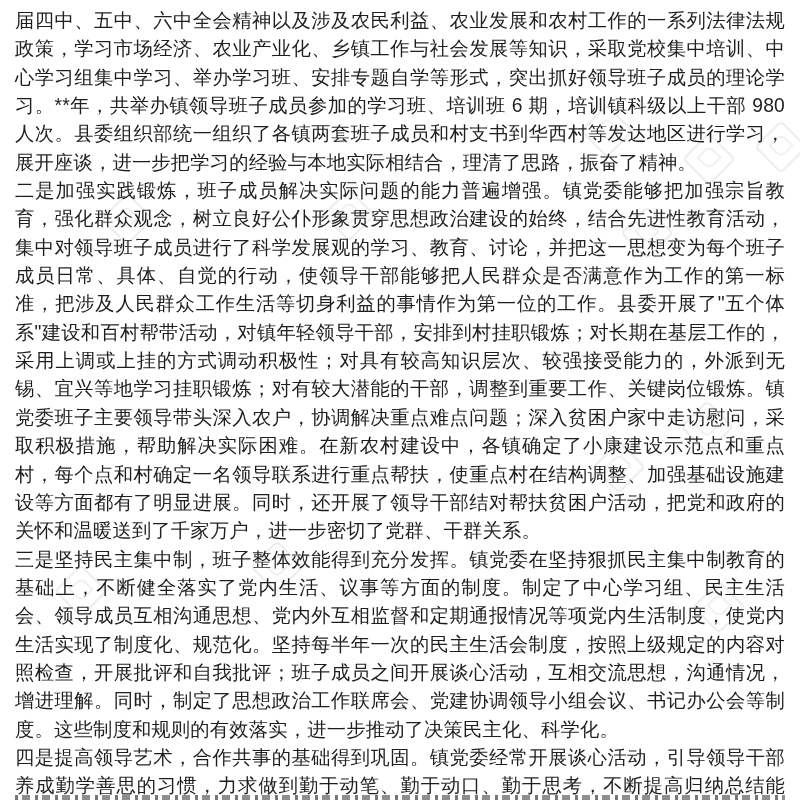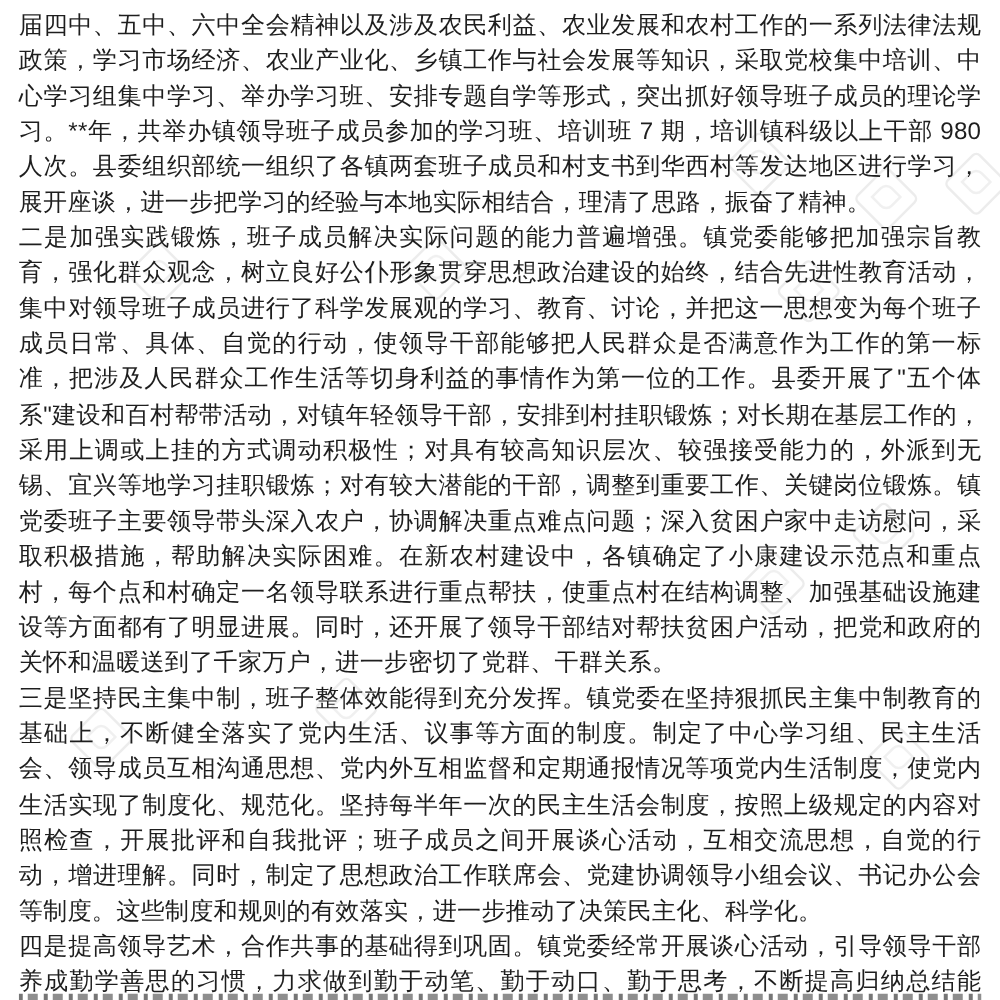--- a/index.html
+++ b/index.html
@@ -101,21 +101,21 @@
     <div class="wm-stamp wm-b2"></div>
     <div class="wm-stamp wm-b3"></div>
     <div class="wm-stamp wm-c1"></div>
     <div class="wm-stamp wm-c2"></div>
     <div class="wm-stamp wm-d1"></div>
     <div class="wm-stamp wm-d2"></div>
     <div class="wm-stamp wm-d3"></div>
   </div>
 
   <div class="text-layer">
-    <p>届四中、五中、六中全会精神以及涉及农民利益、农业发展和农村工作的一系列法律法规政策，学习市场经济、农业产业化、乡镇工作与社会发展等知识，采取党校集中培训、中心学习组集中学习、举办学习班、安排专题自学等形式，突出抓好领导班子成员的理论学习。**年，共举办镇领导班子成员参加的学习班、培训班 7 期，培训镇科级以上干部 980 人次。县委组织部统一组织了各镇两套班子成员和村支书到华西村等发达地区进行学习，展开座谈，进一步把学习的经验与本地实际相结合，理清了思路，振奋了精神。</p>
+    <p>届四中、五中、六中全会精神以及涉及农民利益、农业发展和农村工作的一系列法律法规政策，学习市场经济、农业产业化、乡镇工作与社会发展等知识，采取党校集中培训、中心学习组集中学习、举办学习班、安排专题自学等形式，突出抓好领导班子成员的理论学习。**年，共举办镇领导班子成员参加的学习班、培训班 6 期，培训镇科级以上干部 980 人次。县委组织部统一组织了各镇两套班子成员和村支书到华西村等发达地区进行学习，展开座谈，进一步把学习的经验与本地实际相结合，理清了思路，振奋了精神。</p>
     <p>二是加强实践锻炼，班子成员解决实际问题的能力普遍增强。镇党委能够把加强宗旨教育，强化群众观念，树立良好公仆形象贯穿思想政治建设的始终，结合先进性教育活动，集中对领导班子成员进行了科学发展观的学习、教育、讨论，并把这一思想变为每个班子成员日常、具体、自觉的行动，使领导干部能够把人民群众是否满意作为工作的第一标准，把涉及人民群众工作生活等切身利益的事情作为第一位的工作。县委开展了"五个体系"建设和百村帮带活动，对镇年轻领导干部，安排到村挂职锻炼；对长期在基层工作的，采用上调或上挂的方式调动积极性；对具有较高知识层次、较强接受能力的，外派到无锡、宜兴等地学习挂职锻炼；对有较大潜能的干部，调整到重要工作、关键岗位锻炼。镇党委班子主要领导带头深入农户，协调解决重点难点问题；深入贫困户家中走访慰问，采取积极措施，帮助解决实际困难。在新农村建设中，各镇确定了小康建设示范点和重点村，每个点和村确定一名领导联系进行重点帮扶，使重点村在结构调整、加强基础设施建设等方面都有了明显进展。同时，还开展了领导干部结对帮扶贫困户活动，把党和政府的关怀和温暖送到了千家万户，进一步密切了党群、干群关系。</p>
-    <p>三是坚持民主集中制，班子整体效能得到充分发挥。镇党委在坚持狠抓民主集中制教育的基础上，不断健全落实了党内生活、议事等方面的制度。制定了中心学习组、民主生活会、领导成员互相沟通思想、党内外互相监督和定期通报情况等项党内生活制度，使党内生活实现了制度化、规范化。坚持每半年一次的民主生活会制度，按照上级规定的内容对照检查，开展批评和自我批评；班子成员之间开展谈心活动，互相交流思想，自觉的行动，增进理解。同时，制定了思想政治工作联席会、党建协调领导小组会议、书记办公会等制度。这些制度和规则的有效落实，进一步推动了决策民主化、科学化。</p>
+    <p>三是坚持民主集中制，班子整体效能得到充分发挥。镇党委在坚持狠抓民主集中制教育的基础上，不断健全落实了党内生活、议事等方面的制度。制定了中心学习组、民主生活会、领导成员互相沟通思想、党内外互相监督和定期通报情况等项党内生活制度，使党内生活实现了制度化、规范化。坚持每半年一次的民主生活会制度，按照上级规定的内容对照检查，开展批评和自我批评；班子成员之间开展谈心活动，互相交流思想，沟通情况，增进理解。同时，制定了思想政治工作联席会、党建协调领导小组会议、书记办公会等制度。这些制度和规则的有效落实，进一步推动了决策民主化、科学化。</p>
     <p>四是提高领导艺术，合作共事的基础得到巩固。镇党委经常开展谈心活动，引导领导干部养成勤学善思的习惯，力求做到勤于动笔、勤于动口、勤于思考，不断提高归纳总结能力；多</p>
   </div>
 
   <div class="clipped-line-strip"></div>
 
 </div>
 
 </body></html>

